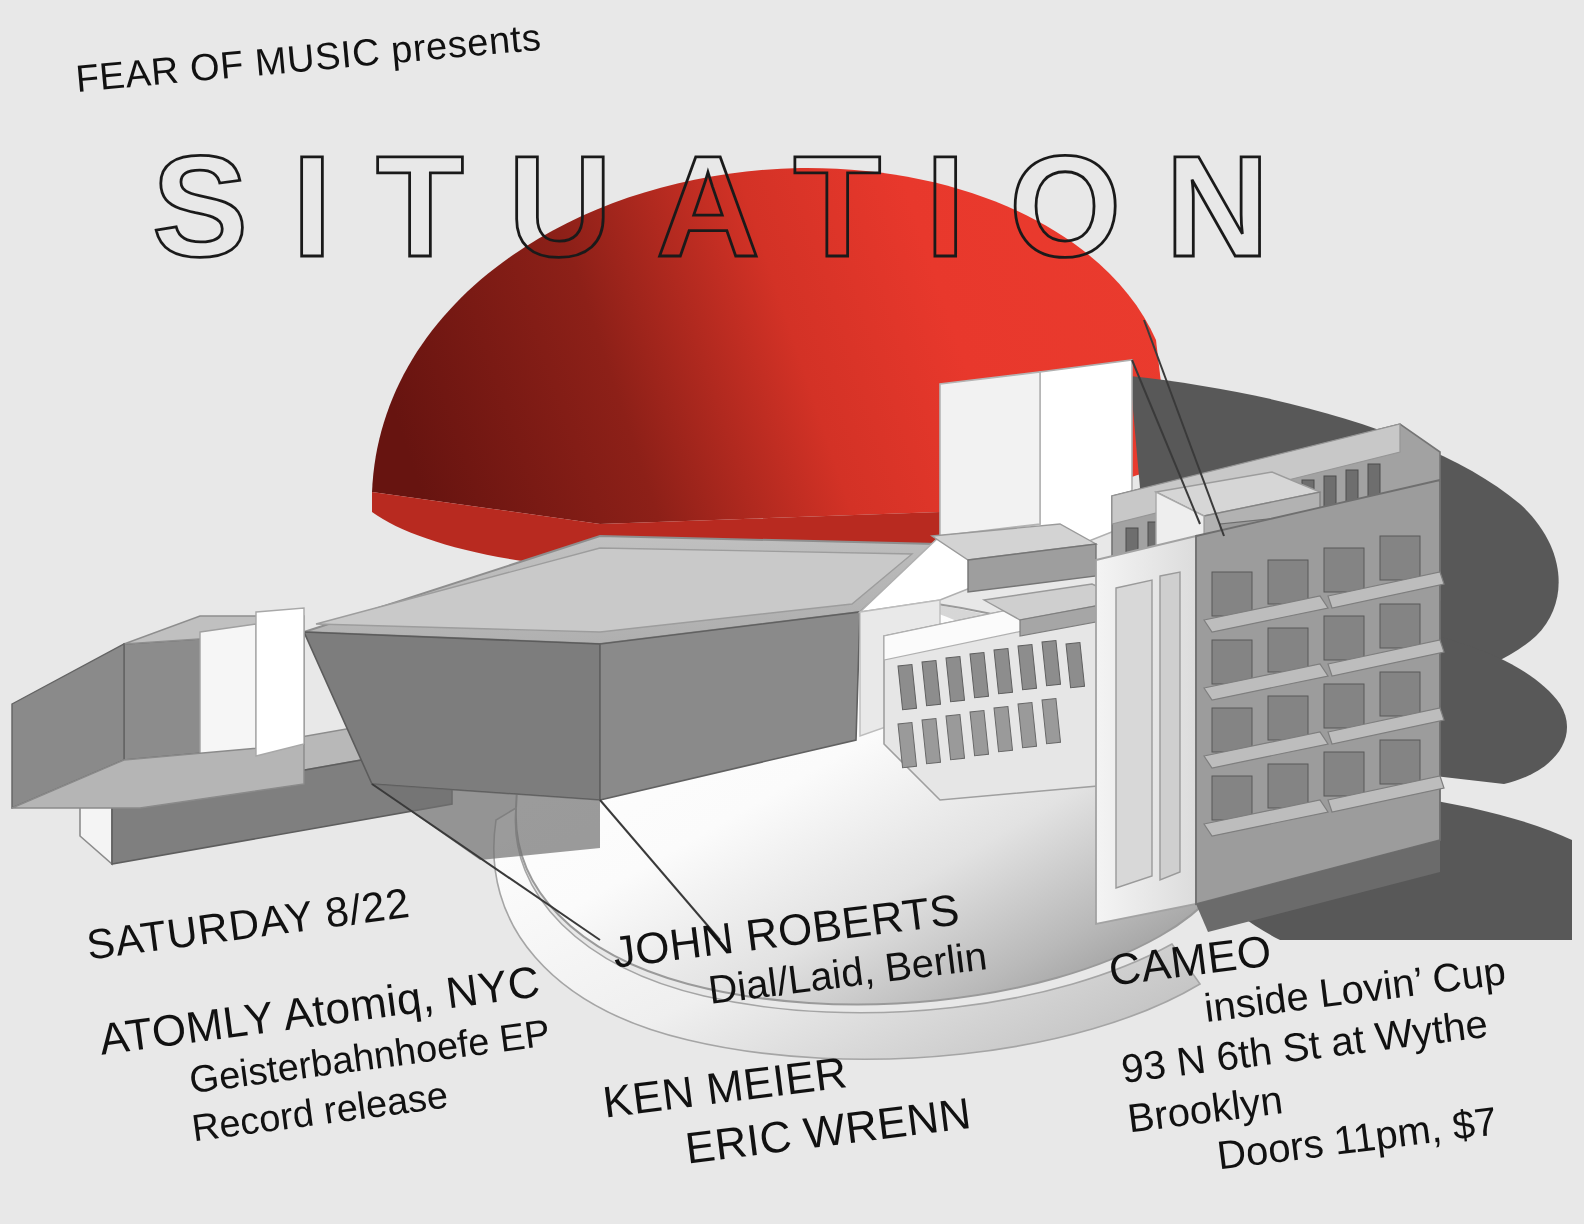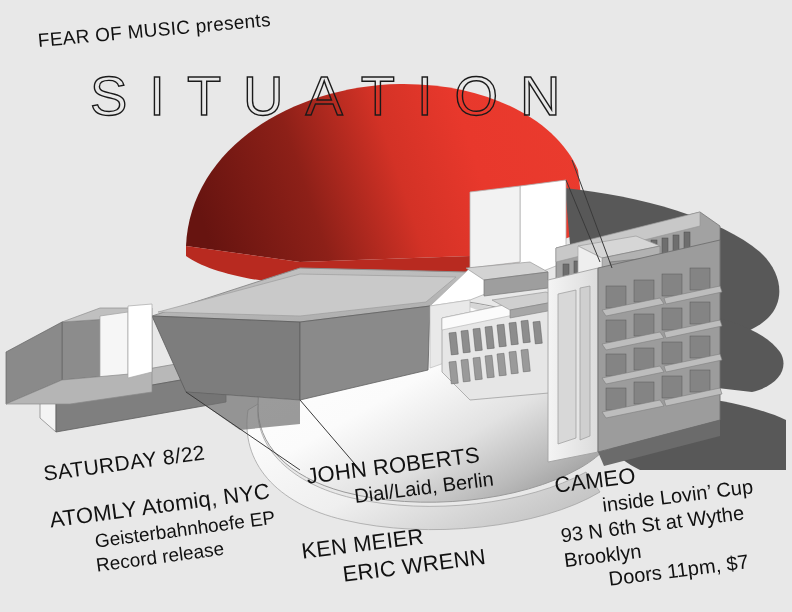--- a/index.html
+++ b/index.html
@@ -29,26 +29,26 @@
     top: 30px;
     font-size: 19px;
     letter-spacing: 0.3px;
     transform: rotate(-5.2deg);
     transform-origin: left center;
     white-space: nowrap;
     font-weight: 400;
   }
   .title {
     position: absolute;
-    left: 90px;
+    left: 76px;
     top: 68px;
-    font-size: 56px;
+    font-size: 72px;
     letter-spacing: 22px;
     white-space: nowrap;
-    font-weight: 400;
+    font-weight: 700;
     color: transparent;
     -webkit-text-stroke: 1.4px #1a1a1a;
     text-stroke: 1.4px #1a1a1a;
     line-height: 1;
   }
   
   .block {
     position: absolute;
     white-space: nowrap;
   }

